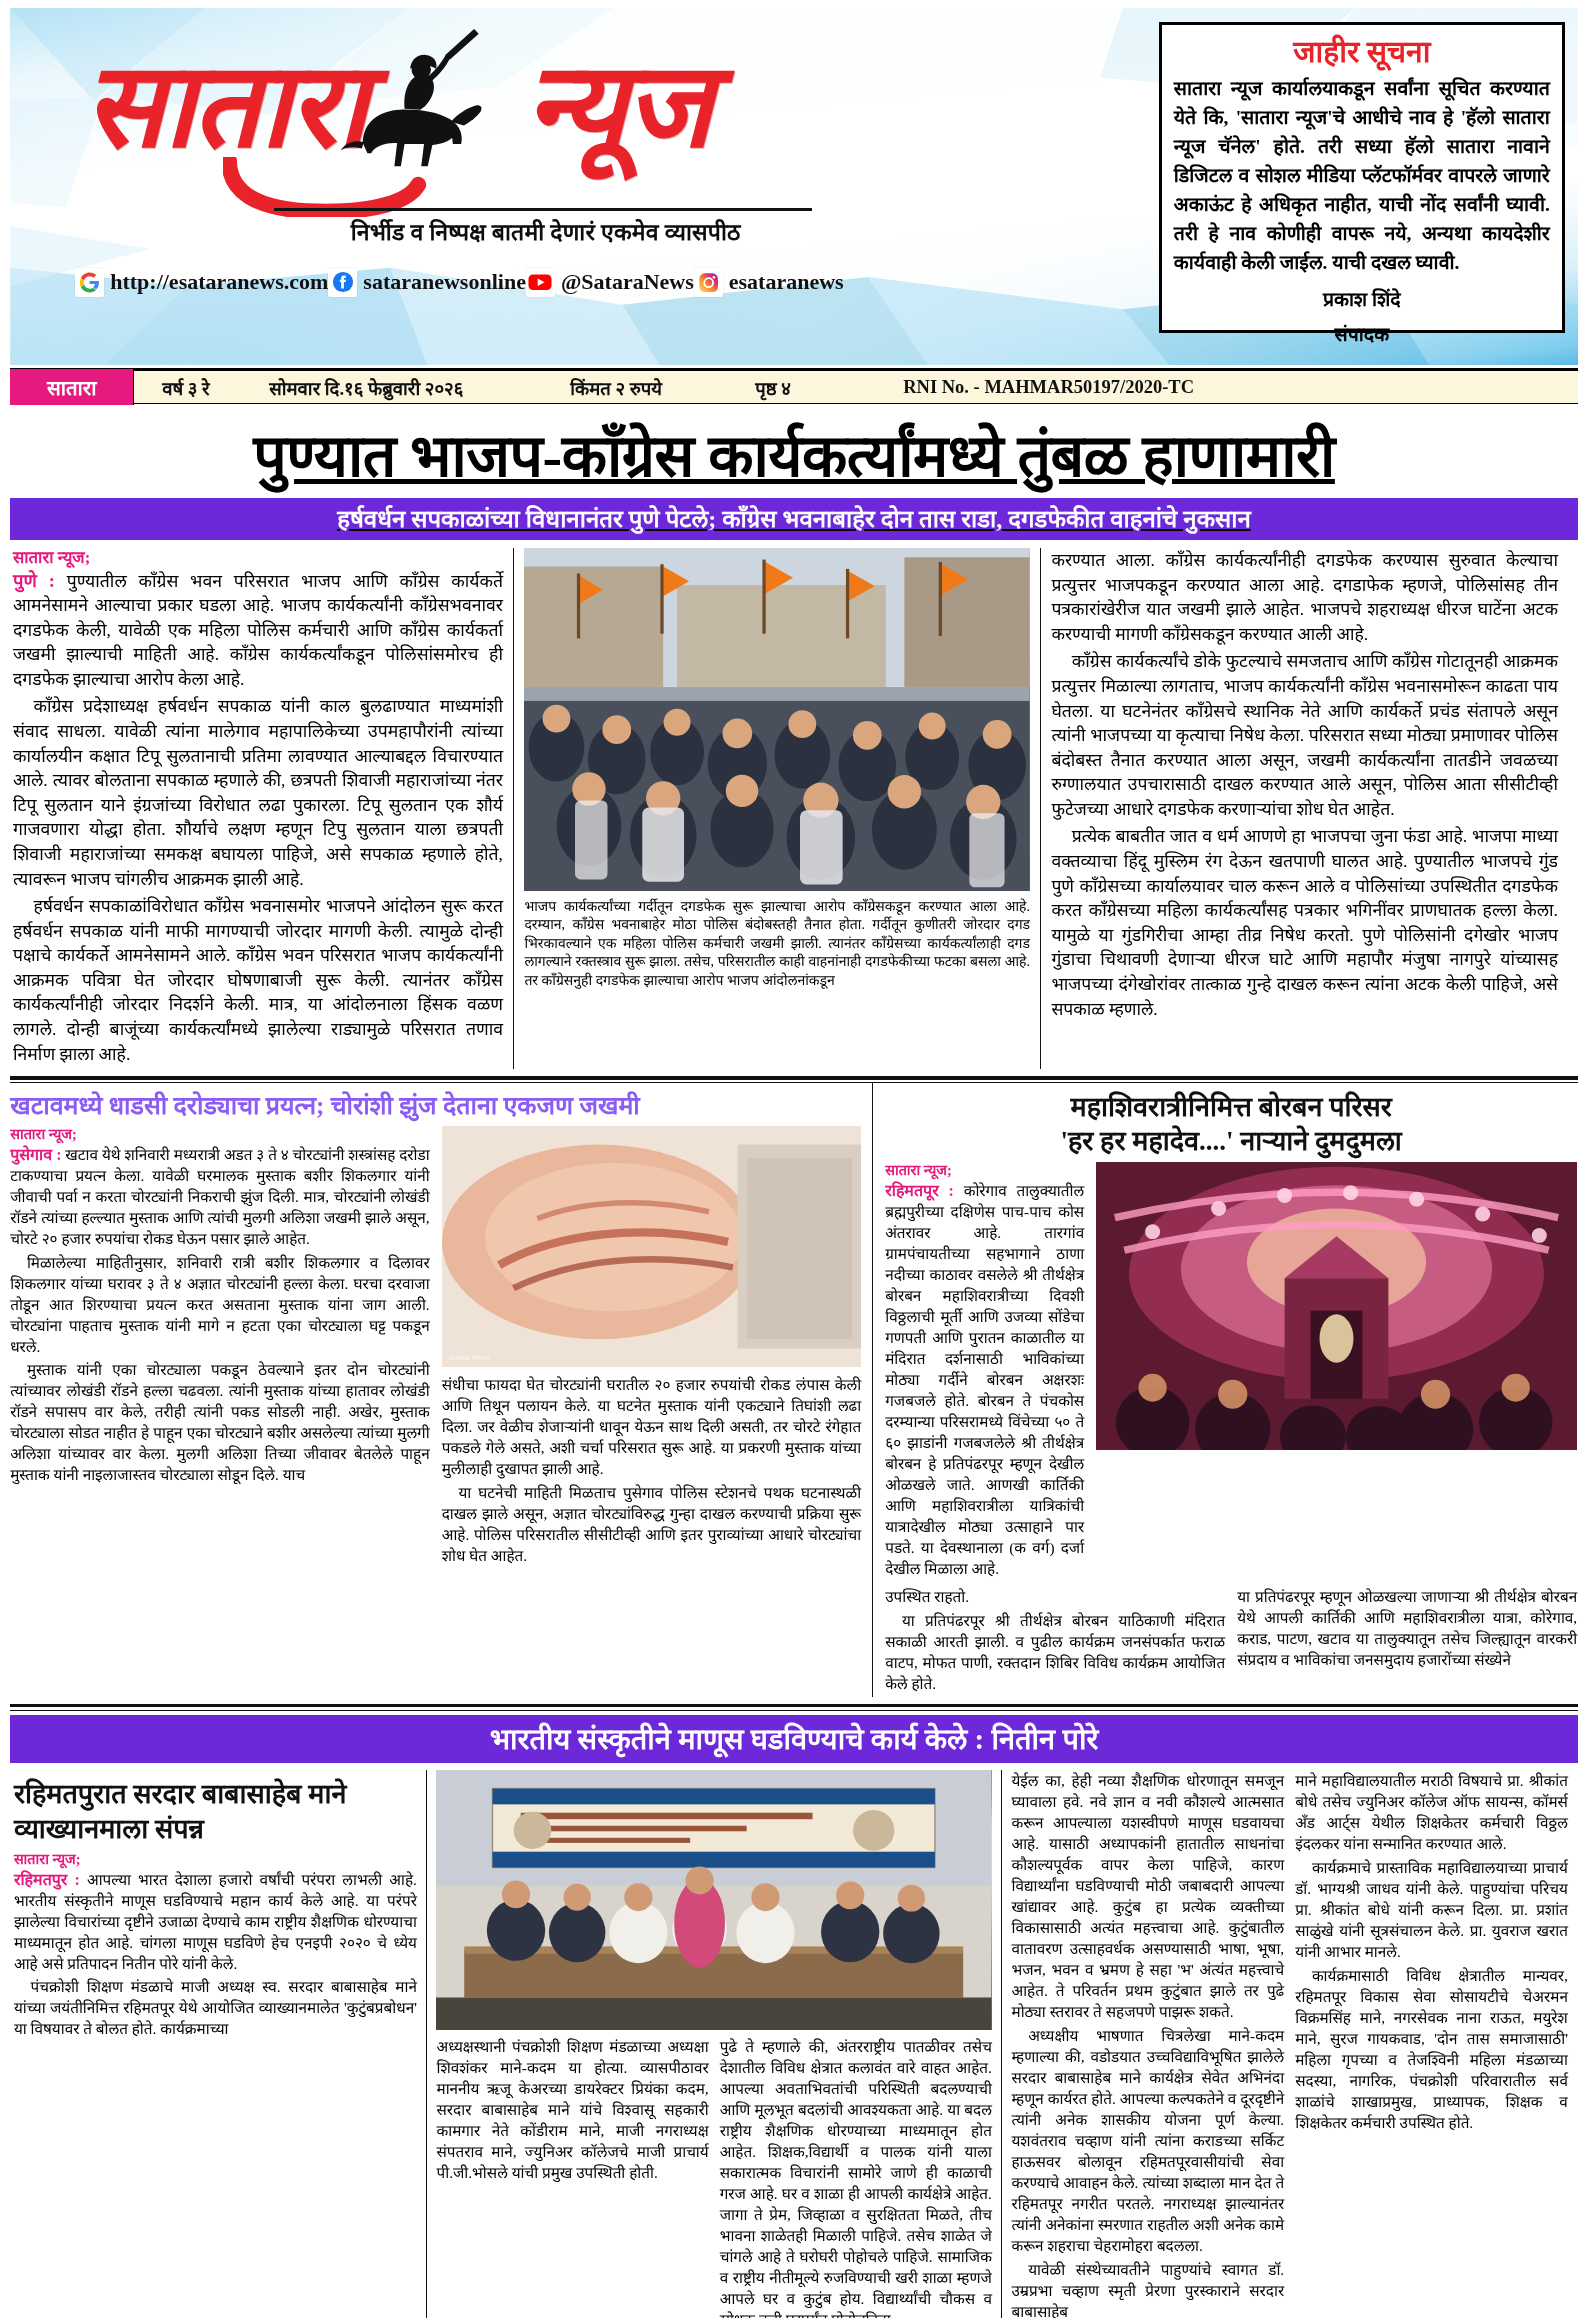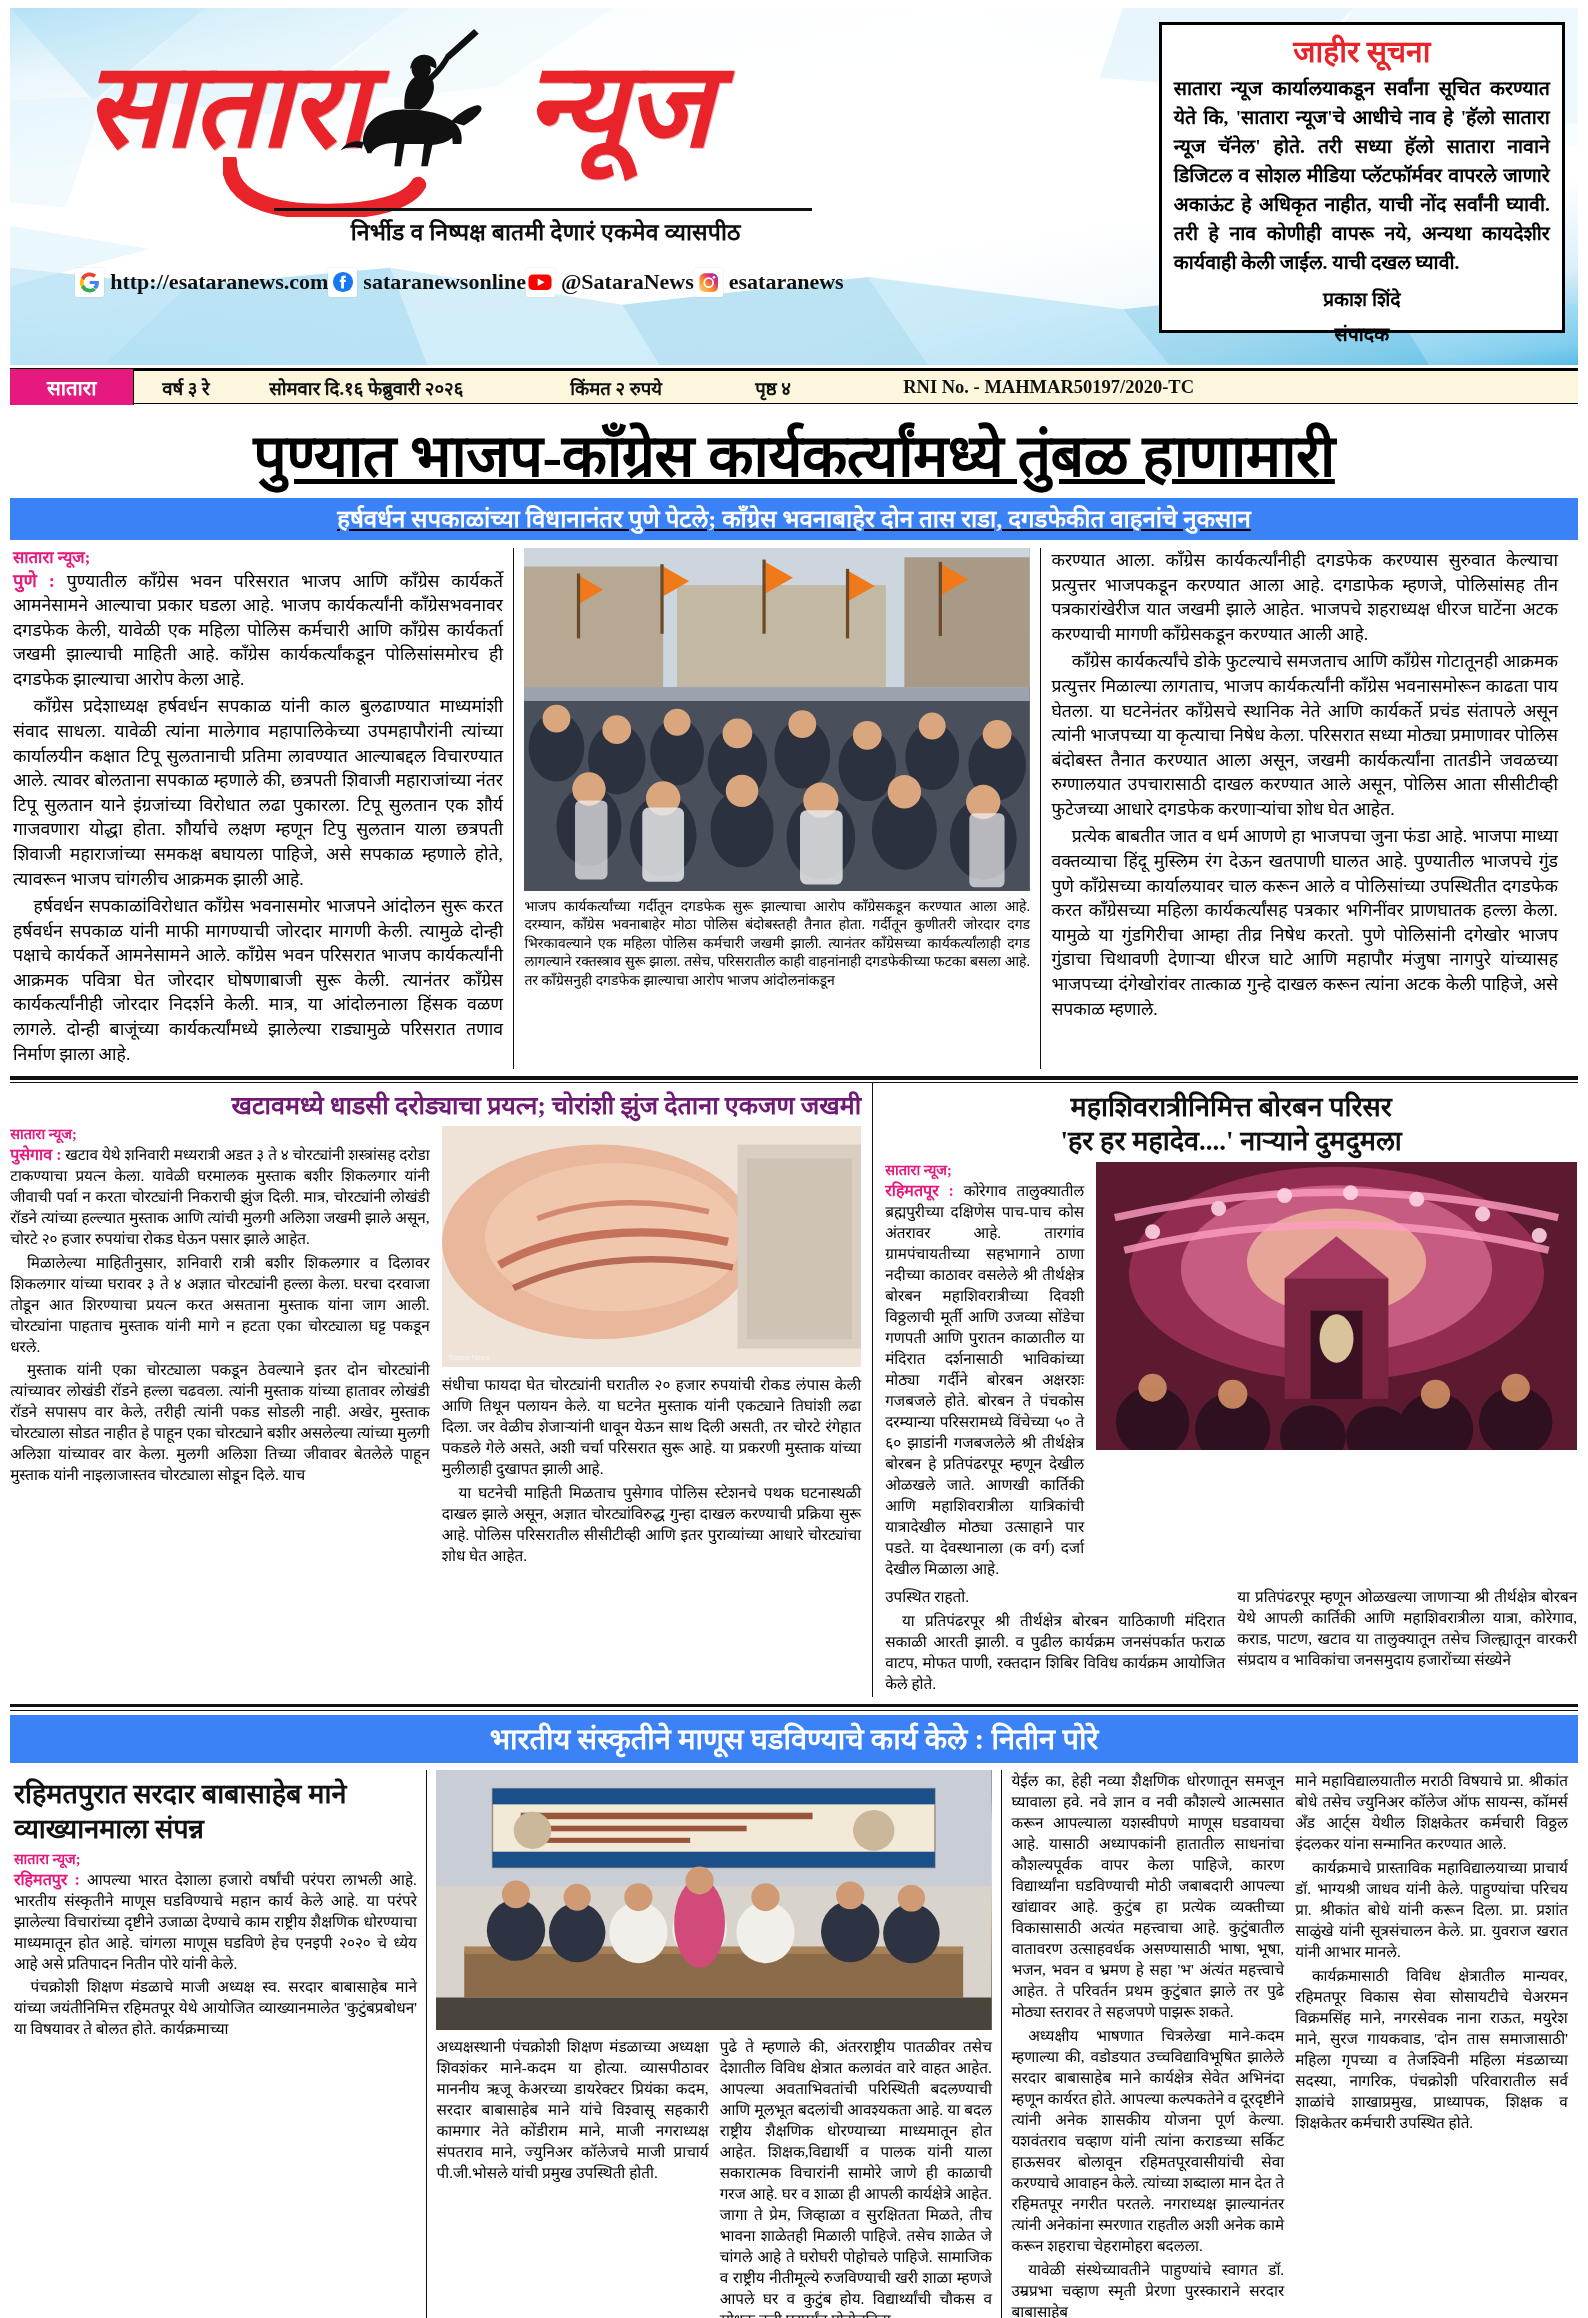--- a/index.html
+++ b/index.html
@@ -97,21 +97,21 @@
   .ib-rni    { flex: 1 1 auto; text-align:left; }
 
   
   .lead-wrap { margin: 4.6px 10.2px 0 10.2px; text-decoration: underline; }
   .lead-head {
     text-align:center; font-size: 59px; line-height: 70px; font-weight:700;
     color:#000; font-family:"Liberation Serif", serif; letter-spacing:-0.5px;
     padding: 8.3px 0 7.4px 0;
   }
   .lead-sub {
-    background:#3b82f6; color:#fff; text-align:center;
+    background:#6d28d9; color:#fff; text-align:center;
     font-size: 24px; line-height: 36px; font-weight:700;
     font-family:"Liberation Serif", serif; padding: 2.8px 4.6px;
   }
 
   
   .lead-body { margin: 0 10.2px; display:flex; gap: 0; padding-top: 8.3px; }
   .lcol { padding: 0 10.2px; }
   .lcol.c1 { width: 504px; border-right: 1.4px solid #111; padding-left: 2.8px;}
   .lcol.c2 { width: 526px; }
   .lcol.c3 { width: 528px; border-left: 1.4px solid #111; }
@@ -160,22 +160,22 @@
   
   .rule-thick { margin: 7.4px 10.2px 0 10.2px; height: 3.2px; background:#111; }
   .rule-thin  { margin: 2.3px 10.2px 0 10.2px;  height: 1.4px; background:#111; }
 
   
   .mid { margin: 0 10.2px; display:flex; }
   .mid-left  { width: 863px; padding-right: 11px; border-right: 1.4px solid #111; }
   .mid-right { width: 704px; padding-left: 12px; }
 
   .sec-head-red {
-    color:#701a75; font-size: 25px; line-height: 32px; font-weight:700;
-    font-family:"Liberation Serif", serif; text-align:right; padding: 6.5px 0 4.6px 0;
+    color:#8b5cf6; font-size: 25px; line-height: 32px; font-weight:700;
+    font-family:"Liberation Serif", serif; text-align:left; padding: 6.5px 0 4.6px 0;
   }
   .sec-head-black {
     color:#111; font-size: 27px; line-height: 34px; font-weight:700;
     font-family:"Liberation Serif", serif; text-align:center; padding: 6.5px 0 4.6px 0;
   }
   .cols2 { display:flex; gap: 12px; }
   .mcol { flex:1; }
 
   
   .bottom { margin: 0 10.2px; display:flex; }

